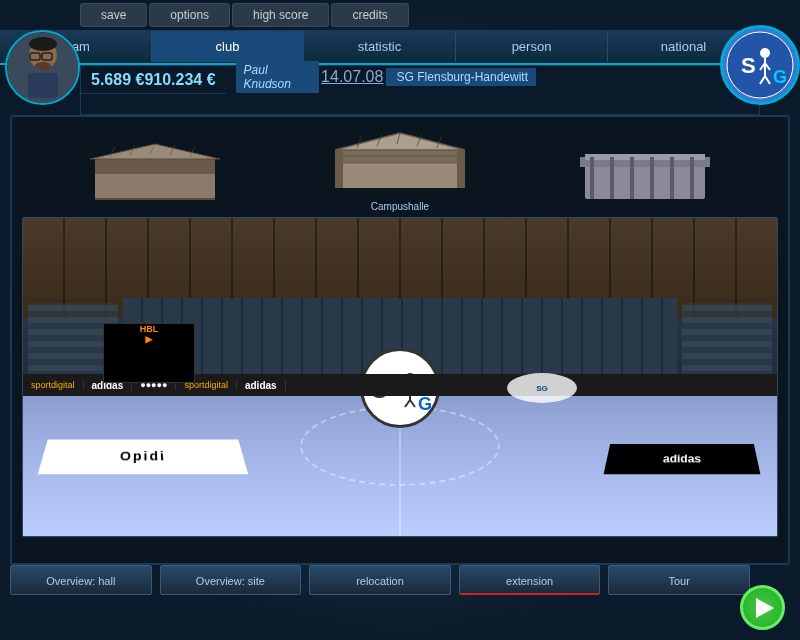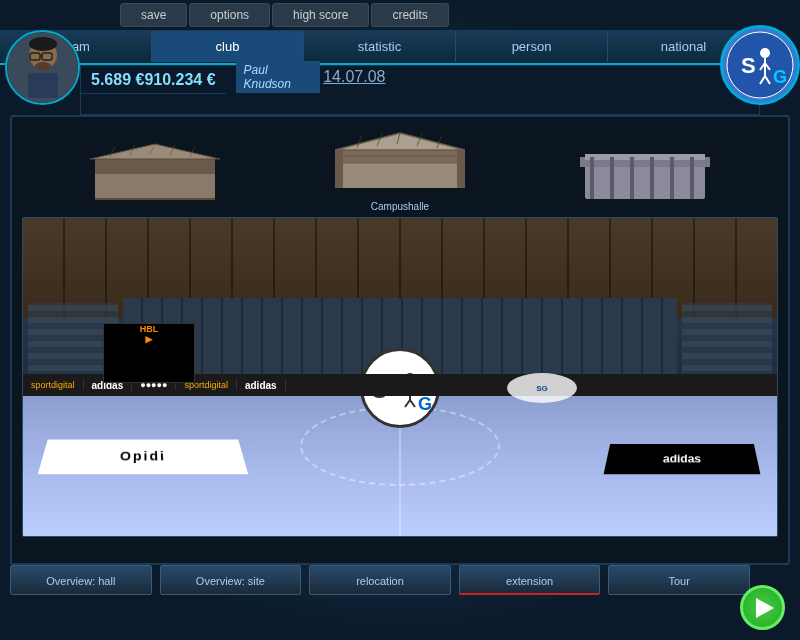--- a/index.html
+++ b/index.html
@@ -36,21 +36,21 @@
     .top-menu-item {
       padding: 4px 20px;
       font-size: 12px;
       color: #ccc;
       cursor: pointer;
       background: #2a3a4a;
       border: 1px solid #3a4a5a;
       border-radius: 3px;
       margin-right: 2px;
     }
-    .top-menu-item:first-child { margin-left: 120px; }
+    .top-menu-item:first-child { margin-left: 80px; }
 
     
     .nav-bar {
       position: absolute;
       top: 30px; left: 0;
       width: 760px;
       height: 35px;
       background: linear-gradient(180deg, #1a3a5a, #0a2a3a);
       display: flex;
       align-items: center;
@@ -520,20 +520,21 @@
 </div>
 
 <div class="info-bar">
   <div class="info-row1">
     <div class="info-money-left">5.689 €</div>
     <div class="info-money-right">910.234 €</div>
   </div>
   <div class="info-row2">
     <div class="info-name">Paul Knudson</div>
     <div class="info-date">14.07.08</div>
+    <div class="info-club">SG Flensburg-Handewitt</div>
   </div>
 </div>
 
 <div class="main-content">
 
   <div class="thumbnails-row">
     <div class="thumbnail">
       <svg class="thumb-svg" viewBox="0 0 130 70" xmlns="http://www.w3.org/2000/svg">
 
         <rect x="5" y="20" width="120" height="40" fill="#8a7a6a" rx="2"></rect>

